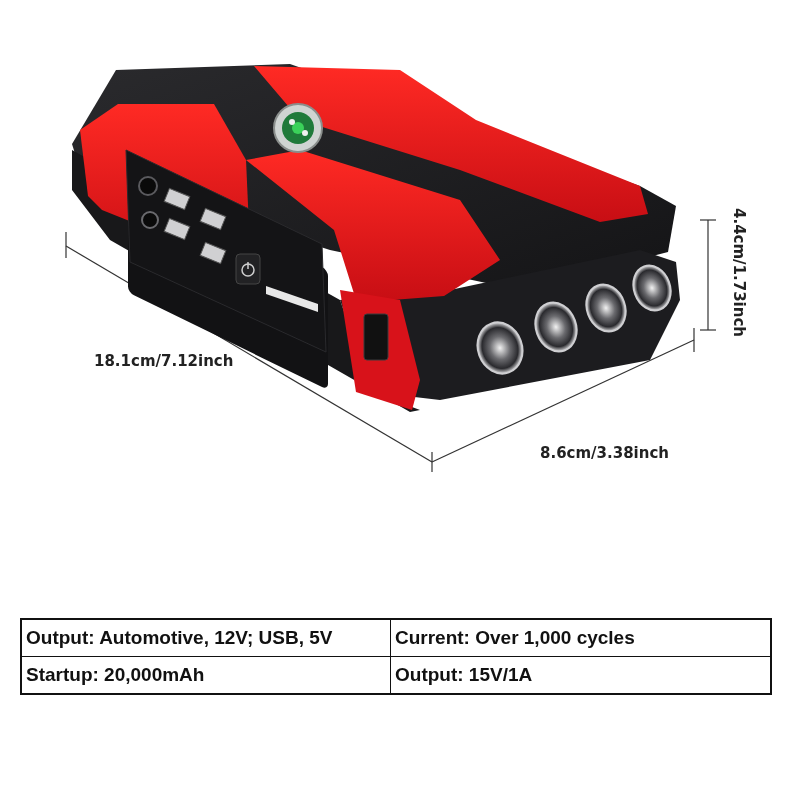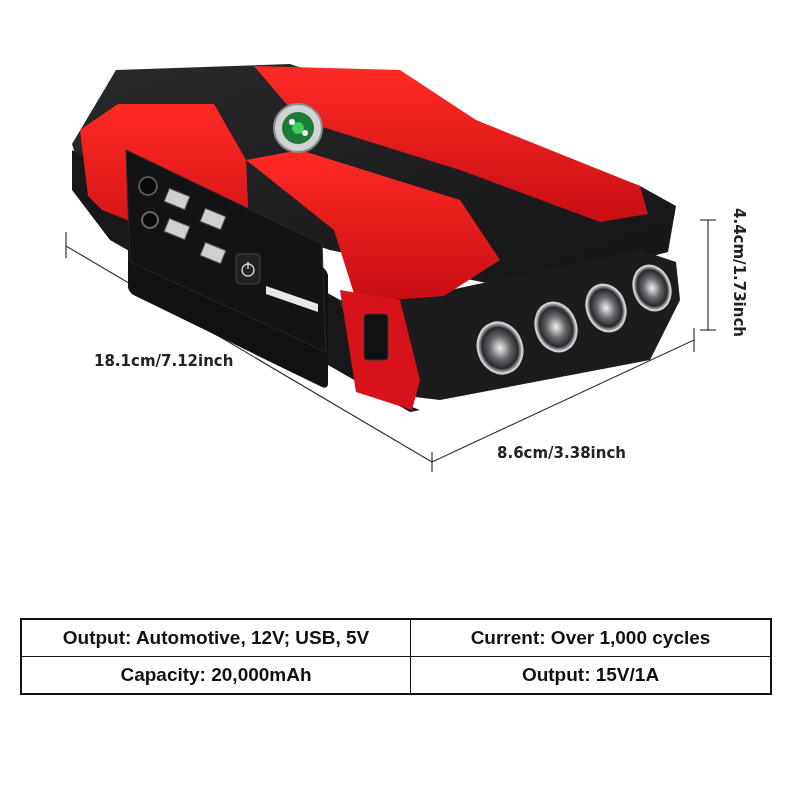--- a/index.html
+++ b/index.html
@@ -1,23 +1,23 @@
 <!DOCTYPE html>
 <html><head>
 <meta charset="utf-8">
 <style>
   html,body{margin:0;padding:0;background:#ffffff;}
   body{width:800px;height:800px;position:relative;overflow:hidden;font-family:"Liberation Sans",sans-serif;}
   #product{position:absolute;left:0;top:0;width:800px;height:560px;}
   .dim-label{position:absolute;font-family:"DejaVu Sans",sans-serif;font-weight:bold;font-size:15px;color:#222;white-space:nowrap;}
   #dim-length{left:94px;top:352px;}
-  #dim-width{left:497px;top:444px;}
+  #dim-width{left:540px;top:444px;}
   #dim-height{left:748px;top:208px;transform-origin:0 0;transform:rotate(90deg);}
   #spec-table{position:absolute;left:20px;top:618px;width:752px;border-collapse:collapse;border:2px solid #111;}
-  #spec-table td{border:1.5px solid #111;height:36px;padding:0 14px;font-family:"Liberation Sans",sans-serif;font-weight:bold;font-size:19px;color:#111;white-space:nowrap;vertical-align:middle;text-align:center;}
+  #spec-table td{border:1.5px solid #111;height:36px;padding:0 4px;font-family:"Liberation Sans",sans-serif;font-weight:bold;font-size:19px;color:#111;white-space:nowrap;vertical-align:middle;}
   #spec-table td.left{width:360px;}
 </style>
 </head>
 <body>
 
 <svg id="product" viewBox="0 0 800 560" xmlns="http://www.w3.org/2000/svg">
   <defs>
     <linearGradient id="redg" x1="0" y1="0" x2="0" y2="1">
       <stop offset="0" stop-color="#ff2a24"></stop>
       <stop offset="1" stop-color="#c80e14"></stop>
@@ -102,17 +102,17 @@
 <div class="dim-label" id="dim-width">8.6cm/3.38inch</div>
 <div class="dim-label" id="dim-height">4.4cm/1.73inch</div>
 
 <table id="spec-table">
   <tbody>
       <tr>
     <td class="left">Output: Automotive, 12V; USB, 5V</td>
     <td>Current: Over 1,000 cycles</td>
   </tr>
   <tr>
-    <td class="left">Capacity: 20,000mAh</td>
+    <td class="left">Startup: 20,000mAh</td>
     <td>Output: 15V/1A</td>
   </tr>
 </tbody>
   </table>
 
 </body></html>

